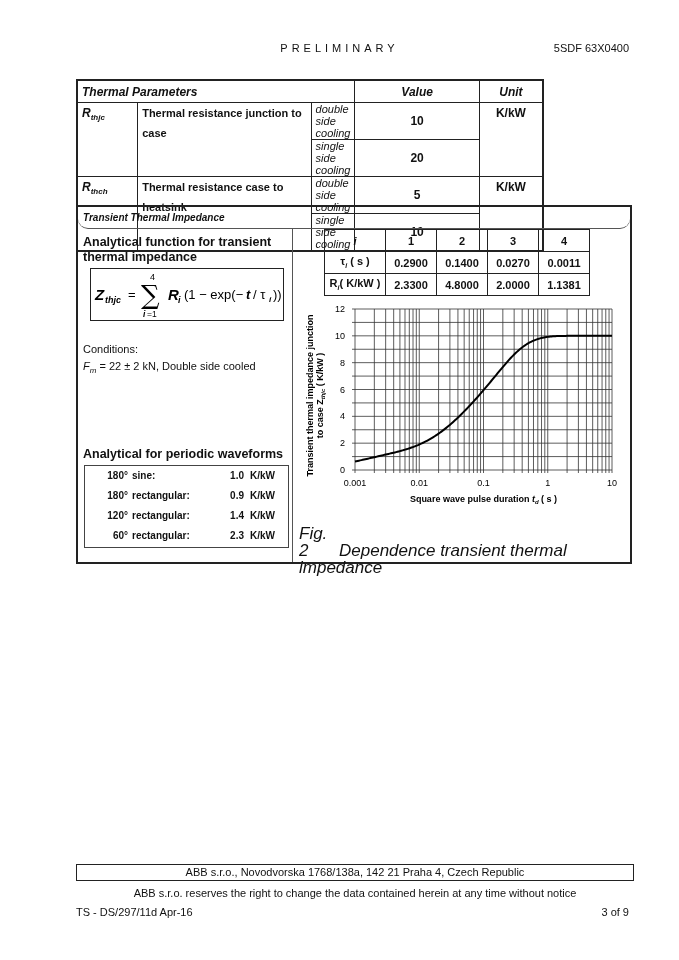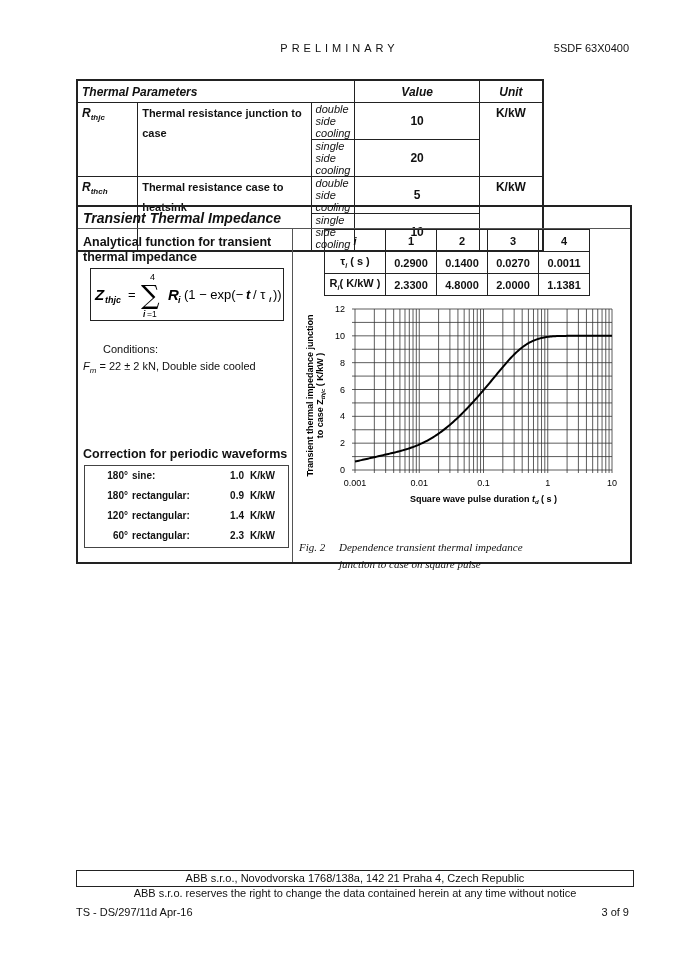--- a/index.html
+++ b/index.html
@@ -17,48 +17,48 @@
   .i { font-style: italic; }
   .c { text-align: center; }
   .sym { font-weight: bold; font-style: italic; font-size: 12px; vertical-align: top !important; padding-top: 3px !important; }
   .sym sub { font-size: 8px; }
   .desc { font-weight: bold; font-size: 11px; line-height: 20px; vertical-align: top !important; }
   .cond { font-style: italic; font-size: 11px; }
   .unit { vertical-align: top !important; padding-top: 3px !important; }
 
   
   .tbox { left: 76px; top: 205px; width: 552px; height: 355px; border: 2px solid #222; }
-  .tbox-title { position: absolute; left: 0; top: 0; width: 552px; height: 22px; border-bottom: 1.5px solid #555; font-weight: bold; font-style: italic; font-size: 14px; line-height: 22px; padding-left: 5px; box-sizing: border-box; }
+  .tbox-title { position: absolute; left: 0; top: 0; width: 552px; height: 22px; border-bottom: 1.5px solid #555; font-weight: bold; font-style: italic; font-size: 10px; line-height: 22px; padding-left: 5px; box-sizing: border-box; border-radius: 10px; }
   .tbox-divider { position: absolute; left: 214px; top: 22px; width: 0; height: 333px; border-left: 1.5px solid #555; }
   .af-title { left: 5px; top: 28px; width: 205px; font-weight: bold; font-size: 12.5px; line-height: 15px; }
   .formula { left: 12px; top: 61px; width: 192px; height: 51px; border: 1.5px solid #222; }
-  .cond-lbl { left: 5px; top: 136px; font-size: 11px; margin-left: 20px; }
+  .cond-lbl { left: 5px; top: 136px; font-size: 11px; }
   .cond-val { left: 5px; top: 153px; font-size: 11px; }
   .cond-val sub { font-size: 8px; }
   .corr-title { left: 5px; top: 240px; font-weight: bold; font-size: 12.5px; }
   .corr-box { left: 6px; top: 258px; width: 203px; height: 81px; border: 1px solid #444; }
   .corr-row { position: absolute; left: 0; width: 203px; height: 20px; font-weight: bold; font-size: 10px; line-height: 20px; }
   .corr-row .ang { position: absolute; right: 160px; text-align: right; }
   .corr-row .typ { position: absolute; left: 47px; }
   .corr-row .val { position: absolute; right: 44px; text-align: right; }
   .corr-row .u { position: absolute; left: 165px; }
 
   
   table.tr { position: absolute; left: 246px; top: 22px; border-collapse: collapse; font-size: 11px; font-weight: bold; }
   table.tr td { border: 1px solid #222; height: 21px; text-align: center; padding: 0; }
   table.tr td.first { width: 60px; }
   table.tr td.n { width: 50px; }
   table.tr td sub { font-size: 7px; font-style: italic; }
 
-  .fig-cap { left: 221px; top: 332px; font-style: italic; font-size: 11px; line-height: 17px; font-family: Liberation Serif, serif; }
+  .fig-cap { left: 221px; top: 318px; font-style: italic; font-size: 17px; line-height: 17px; }
   .fig-cap .lbl { display: inline-block; width: 40px; }
   .fig-cap .l2 { padding-left: 40px; }
 
   
-  .foot-box { left: 76px; top: 864px; width: 556px; height: 15px; border: 1.5px solid #222; font-size: 11px; text-align: center; line-height: 15px; box-sizing: content-box; margin-top: 6px; }
+  .foot-box { left: 76px; top: 864px; width: 556px; height: 15px; border: 1.5px solid #222; font-size: 11px; text-align: center; line-height: 15px; box-sizing: content-box; }
   .foot-note { left: 0; width: 710px; top: 887px; font-size: 11px; text-align: center; }
   .foot-left { left: 76px; top: 906px; font-size: 11px; }
   .foot-right { right: 50px; top: 906px; font-size: 11px; }
 </style>
 </head>
 <body>
 
 <div class="abs hdr-center">PRELIMINARY</div>
 <div class="abs hdr-right">5SDF 63X0400</div>
 
@@ -115,21 +115,21 @@
       <text x="155" y="30" font-family="Liberation Sans, sans-serif" font-size="13" font-weight="bold" font-style="italic">t</text>
       <text x="162" y="30" font-family="Liberation Sans, sans-serif" font-size="13">/ τ</text>
       <text x="178" y="33" font-family="Liberation Sans, sans-serif" font-size="8" font-weight="bold" font-style="italic">i</text>
       <text x="182" y="30" font-family="Liberation Sans, sans-serif" font-size="13">))</text>
     </svg>
   </div>
 
   <div class="abs cond-lbl">Conditions:</div>
   <div class="abs cond-val"><i>F</i><sub><i>m</i></sub><span> = 22 ± 2 kN, Double side cooled</span></div>
 
-  <div class="abs corr-title">Correction for periodic waveforms</div>
+  <div class="abs corr-title">Analytical for periodic waveforms</div>
   <div class="abs corr-box">
     <div class="corr-row" style="top:0px">
       <span class="ang">180°</span>
         <span class="typ">sine:</span>
         <span class="val">1.0</span>
         <span class="u">K/kW</span>
     </div>
     <div class="corr-row" style="top:20px">
       <span class="ang">180°</span>
         <span class="typ">rectangular:</span>
@@ -242,20 +242,19 @@
       <text x="187.5" y="205" font-size="9" font-weight="bold" text-anchor="middle" font-family="Liberation Sans, sans-serif">Square wave pulse duration <tspan font-style="italic">t</tspan><tspan font-size="6" font-style="italic" dy="2">d</tspan><tspan dy="-2"> ( s )</tspan></text>
       <g transform="translate(17,98.5) rotate(-90)">
         <text x="0" y="0" font-size="9" font-weight="bold" text-anchor="middle" font-family="Liberation Sans, sans-serif">Transient thermal impedance junction</text>
         <text x="0" y="10" font-size="9" font-weight="bold" text-anchor="middle" font-family="Liberation Sans, sans-serif">to case Z<tspan font-size="6" dy="2" font-style="italic">thjc</tspan><tspan dy="-2"> ( K/kW )</tspan></text>
       </g>
       <polyline points="59.00,164.49 60.29,164.22 61.57,163.95 62.86,163.67 64.14,163.39 65.43,163.11 66.71,162.82 68.00,162.54 69.28,162.25 70.57,161.96 71.85,161.67 73.14,161.37 74.42,161.08 75.70,160.78 76.99,160.49 78.27,160.19 79.56,159.90 80.84,159.60 82.13,159.31 83.41,159.01 84.70,158.72 85.98,158.42 87.27,158.13 88.55,157.83 89.84,157.54 91.13,157.24 92.41,156.95 93.69,156.65 94.98,156.34 96.27,156.04 97.55,155.73 98.84,155.42 100.12,155.10 101.41,154.77 102.69,154.44 103.98,154.10 105.26,153.76 106.55,153.40 107.83,153.03 109.12,152.65 110.40,152.26 111.68,151.86 112.97,151.44 114.25,151.01 115.54,150.56 116.82,150.10 118.11,149.62 119.39,149.12 120.68,148.61 121.97,148.08 123.25,147.52 124.53,146.95 125.82,146.36 127.11,145.75 128.39,145.12 129.68,144.46 130.96,143.79 132.25,143.09 133.53,142.37 134.81,141.62 136.10,140.86 137.38,140.07 138.67,139.26 139.95,138.42 141.24,137.56 142.53,136.68 143.81,135.77 145.09,134.84 146.38,133.89 147.66,132.91 148.95,131.91 150.24,130.88 151.52,129.84 152.81,128.77 154.09,127.68 155.38,126.56 156.66,125.43 157.94,124.27 159.23,123.10 160.51,121.90 161.80,120.69 163.09,119.45 164.37,118.20 165.66,116.93 166.94,115.65 168.22,114.35 169.51,113.03 170.80,111.70 172.08,110.35 173.37,108.99 174.65,107.61 175.94,106.22 177.22,104.82 178.50,103.40 179.79,101.98 181.07,100.54 182.36,99.08 183.64,97.62 184.93,96.15 186.22,94.66 187.50,93.16 188.78,91.66 190.07,90.14 191.35,88.62 192.64,87.08 193.93,85.54 195.21,83.99 196.50,82.44 197.78,80.89 199.06,79.33 200.35,77.77 201.64,76.21 202.92,74.66 204.20,73.11 205.49,71.57 206.77,70.05 208.06,68.53 209.34,67.04 210.63,65.57 211.91,64.11 213.20,62.69 214.48,61.30 215.77,59.93 217.06,58.61 218.34,57.32 219.63,56.07 220.91,54.86 222.19,53.70 223.48,52.59 224.77,51.52 226.05,50.50 227.34,49.54 228.62,48.62 229.91,47.76 231.19,46.94 232.48,46.18 233.76,45.47 235.05,44.80 236.33,44.19 237.61,43.62 238.90,43.09 240.19,42.61 241.47,42.17 242.75,41.77 244.04,41.40 245.32,41.07 246.61,40.78 247.90,40.51 249.18,40.28 250.47,40.06 251.75,39.88 253.03,39.71 254.32,39.57 255.60,39.45 256.89,39.34 258.18,39.25 259.46,39.17 260.75,39.10 262.03,39.05 263.31,39.00 264.60,38.97 265.88,38.94 267.17,38.91 268.45,38.89 269.74,38.88 271.02,38.87 272.31,38.86 273.60,38.85 274.88,38.84 276.16,38.84 277.45,38.84 278.74,38.84 280.02,38.84 281.31,38.83 282.59,38.83 283.88,38.83 285.16,38.83 286.44,38.83 287.73,38.83 289.01,38.83 290.30,38.83 291.59,38.83 292.87,38.83 294.15,38.83 295.44,38.83 296.73,38.83 298.01,38.83 299.30,38.83 300.58,38.83 301.87,38.83 303.15,38.83 304.44,38.83 305.72,38.83 307.00,38.83 308.29,38.83 309.57,38.83 310.86,38.83 312.14,38.83 313.43,38.83 314.72,38.83 316.00,38.83" fill="none" stroke="#000" stroke-width="2"></polyline>
     </svg>
 
   <div class="abs fig-cap">
     <div><span class="lbl">Fig. 2</span><span>Dependence transient thermal impedance</span></div>
-    <div class="l2">junction to case on square pulse</div>
   </div>
 </div>
 
 <div class="abs foot-box">ABB s.r.o., Novodvorska 1768/138a, 142 21 Praha 4, Czech Republic</div>
 <div class="abs foot-note">ABB s.r.o. reserves the right to change the data contained herein at any time without notice</div>
 <div class="abs foot-left">TS - DS/297/11d   Apr-16</div>
 <div class="abs foot-right">3 of 9</div>
 
 </body></html>

